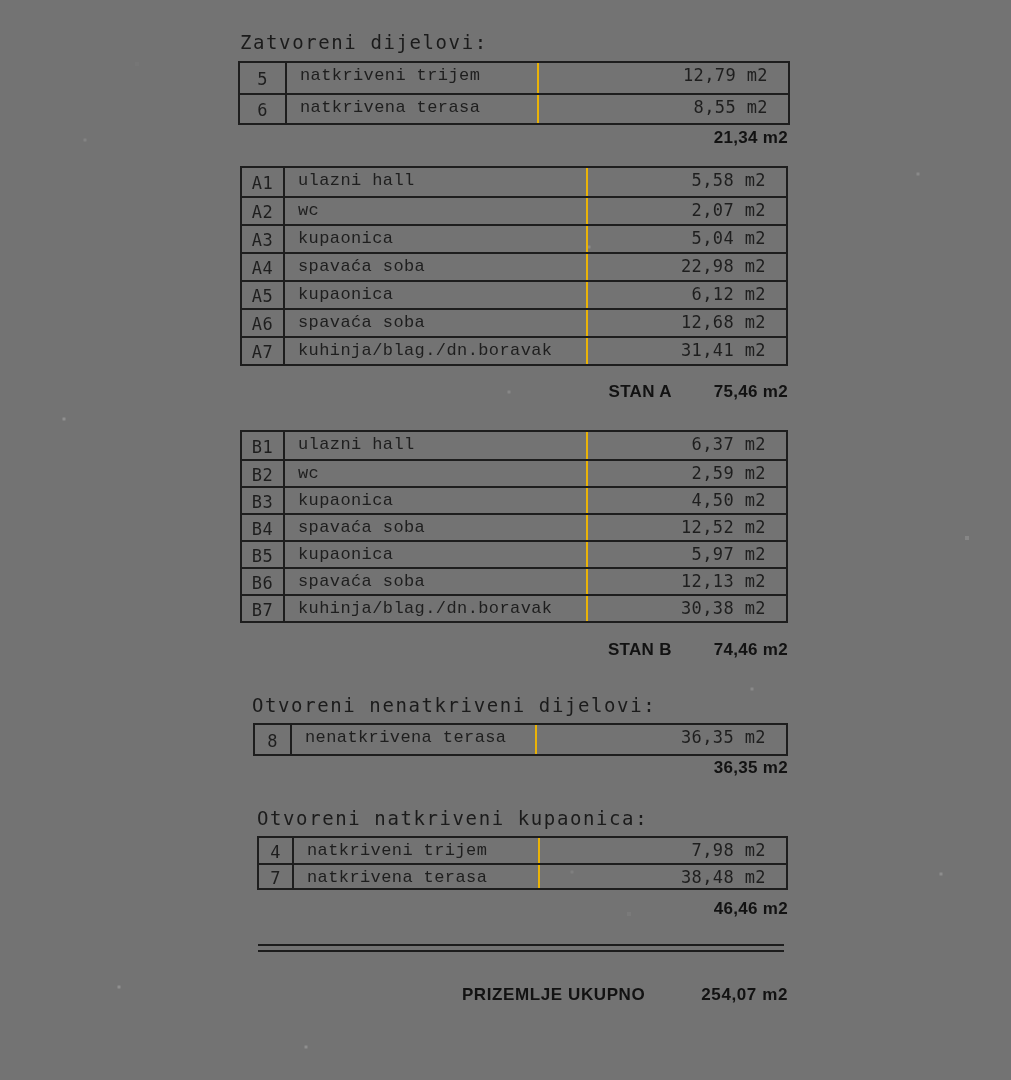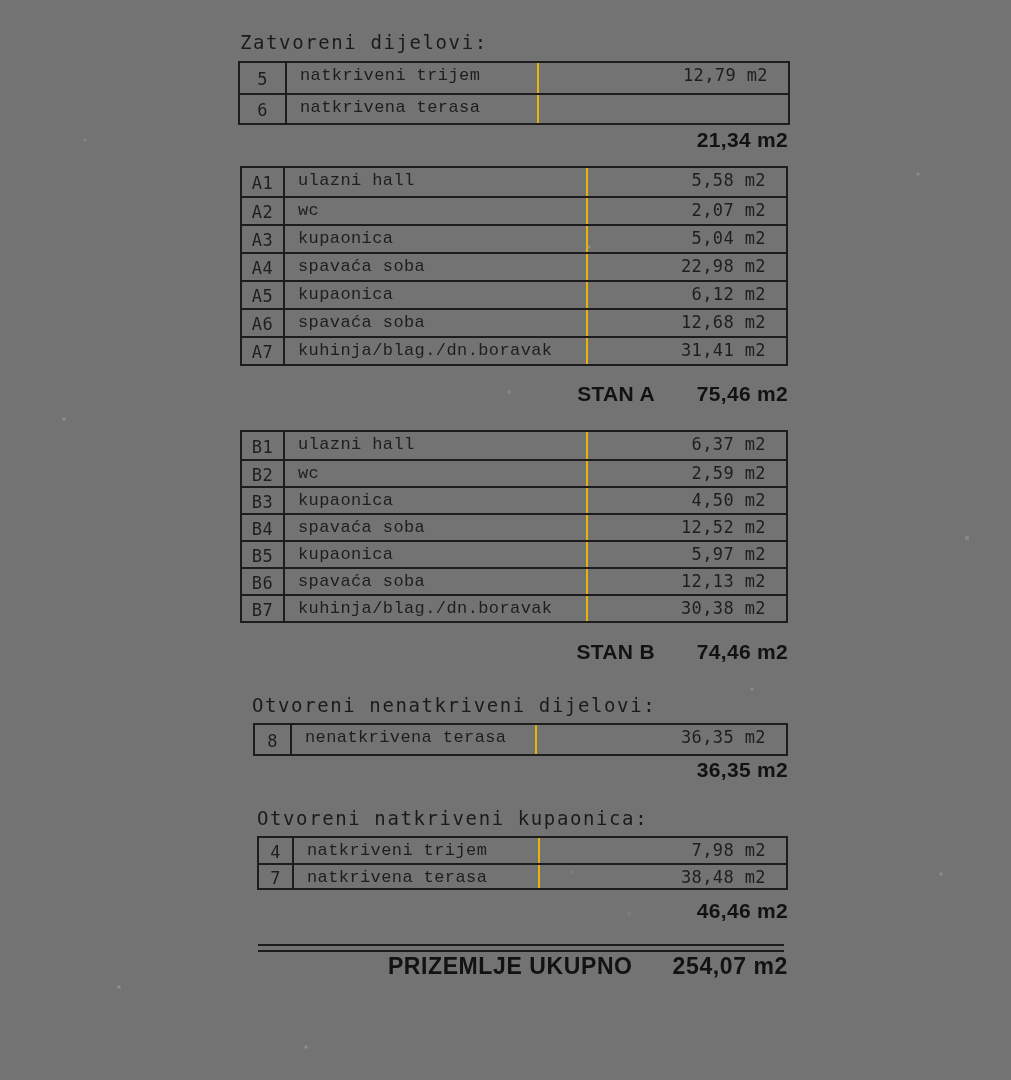--- a/index.html
+++ b/index.html
@@ -21,23 +21,23 @@
   .cell.no {
     border-right:2px solid #1d1d1d;
     display:flex; align-items:center; justify-content:center; padding-top:2px;
   }
   .cell.label { border-right:2px solid #eab308; padding:3px 0 16px 13px;font-family:Liberation Mono, monospace; }
   .cell.val { text-align:right; padding:2px 20px 0 0; }
   .totals {
     position:absolute; left:238px; width:550px;
     display:flex; justify-content:flex-end; align-items:baseline; gap:42px;
     font-family:"Liberation Sans", sans-serif; font-weight:bold;
-    font-size:21px; letter-spacing:0.3px; color:#121212; white-space:nowrap;
-  }
-  .totals.grand { font-size:23px; gap:40px; letter-spacing:0.6px; }
+    font-size:17px; letter-spacing:0.3px; color:#121212; white-space:nowrap;
+  }
+  .totals.grand { font-size:17px; gap:56px; letter-spacing:0.6px;margin-top:32px; }
   .dline {
     position:absolute; height:8px;
     border-top:2.5px solid #1c1c1c; border-bottom:2.5px solid #1c1c1c;
   }
   .noise {
     position:absolute; left:0; top:0; width:2px; height:2px; background:transparent;
     box-shadow:
       136px 63px 0 1px rgba(120,120,120,.55),
       84px 139px 0 .5px rgba(150,150,150,.45),
       917px 173px 0 .5px rgba(170,170,170,.4),
@@ -64,20 +64,21 @@
 
   <div class="table" style="left:238px; top:61px; width:552px; --c1:47px; --c2:252px; --rh:30px;">
       <div class="trow">
         <div class="cell no">5</div>
         <div class="cell label">natkriveni trijem</div>
         <div class="cell val">12,79 m2</div>
       </div>
       <div class="trow">
         <div class="cell no">6</div>
         <div class="cell label">natkrivena terasa</div>
+        <div class="cell val">8,55 m2</div>
       </div>
     </div>
 
   <div class="totals" style="top:128px;">
     <span></span>
     <span>21,34 m2</span>
   </div>
 
   <div class="table" style="left:240px; top:166px; width:548px; --c1:43px; --c2:303px; --rh:28px;">
       <div class="trow">

